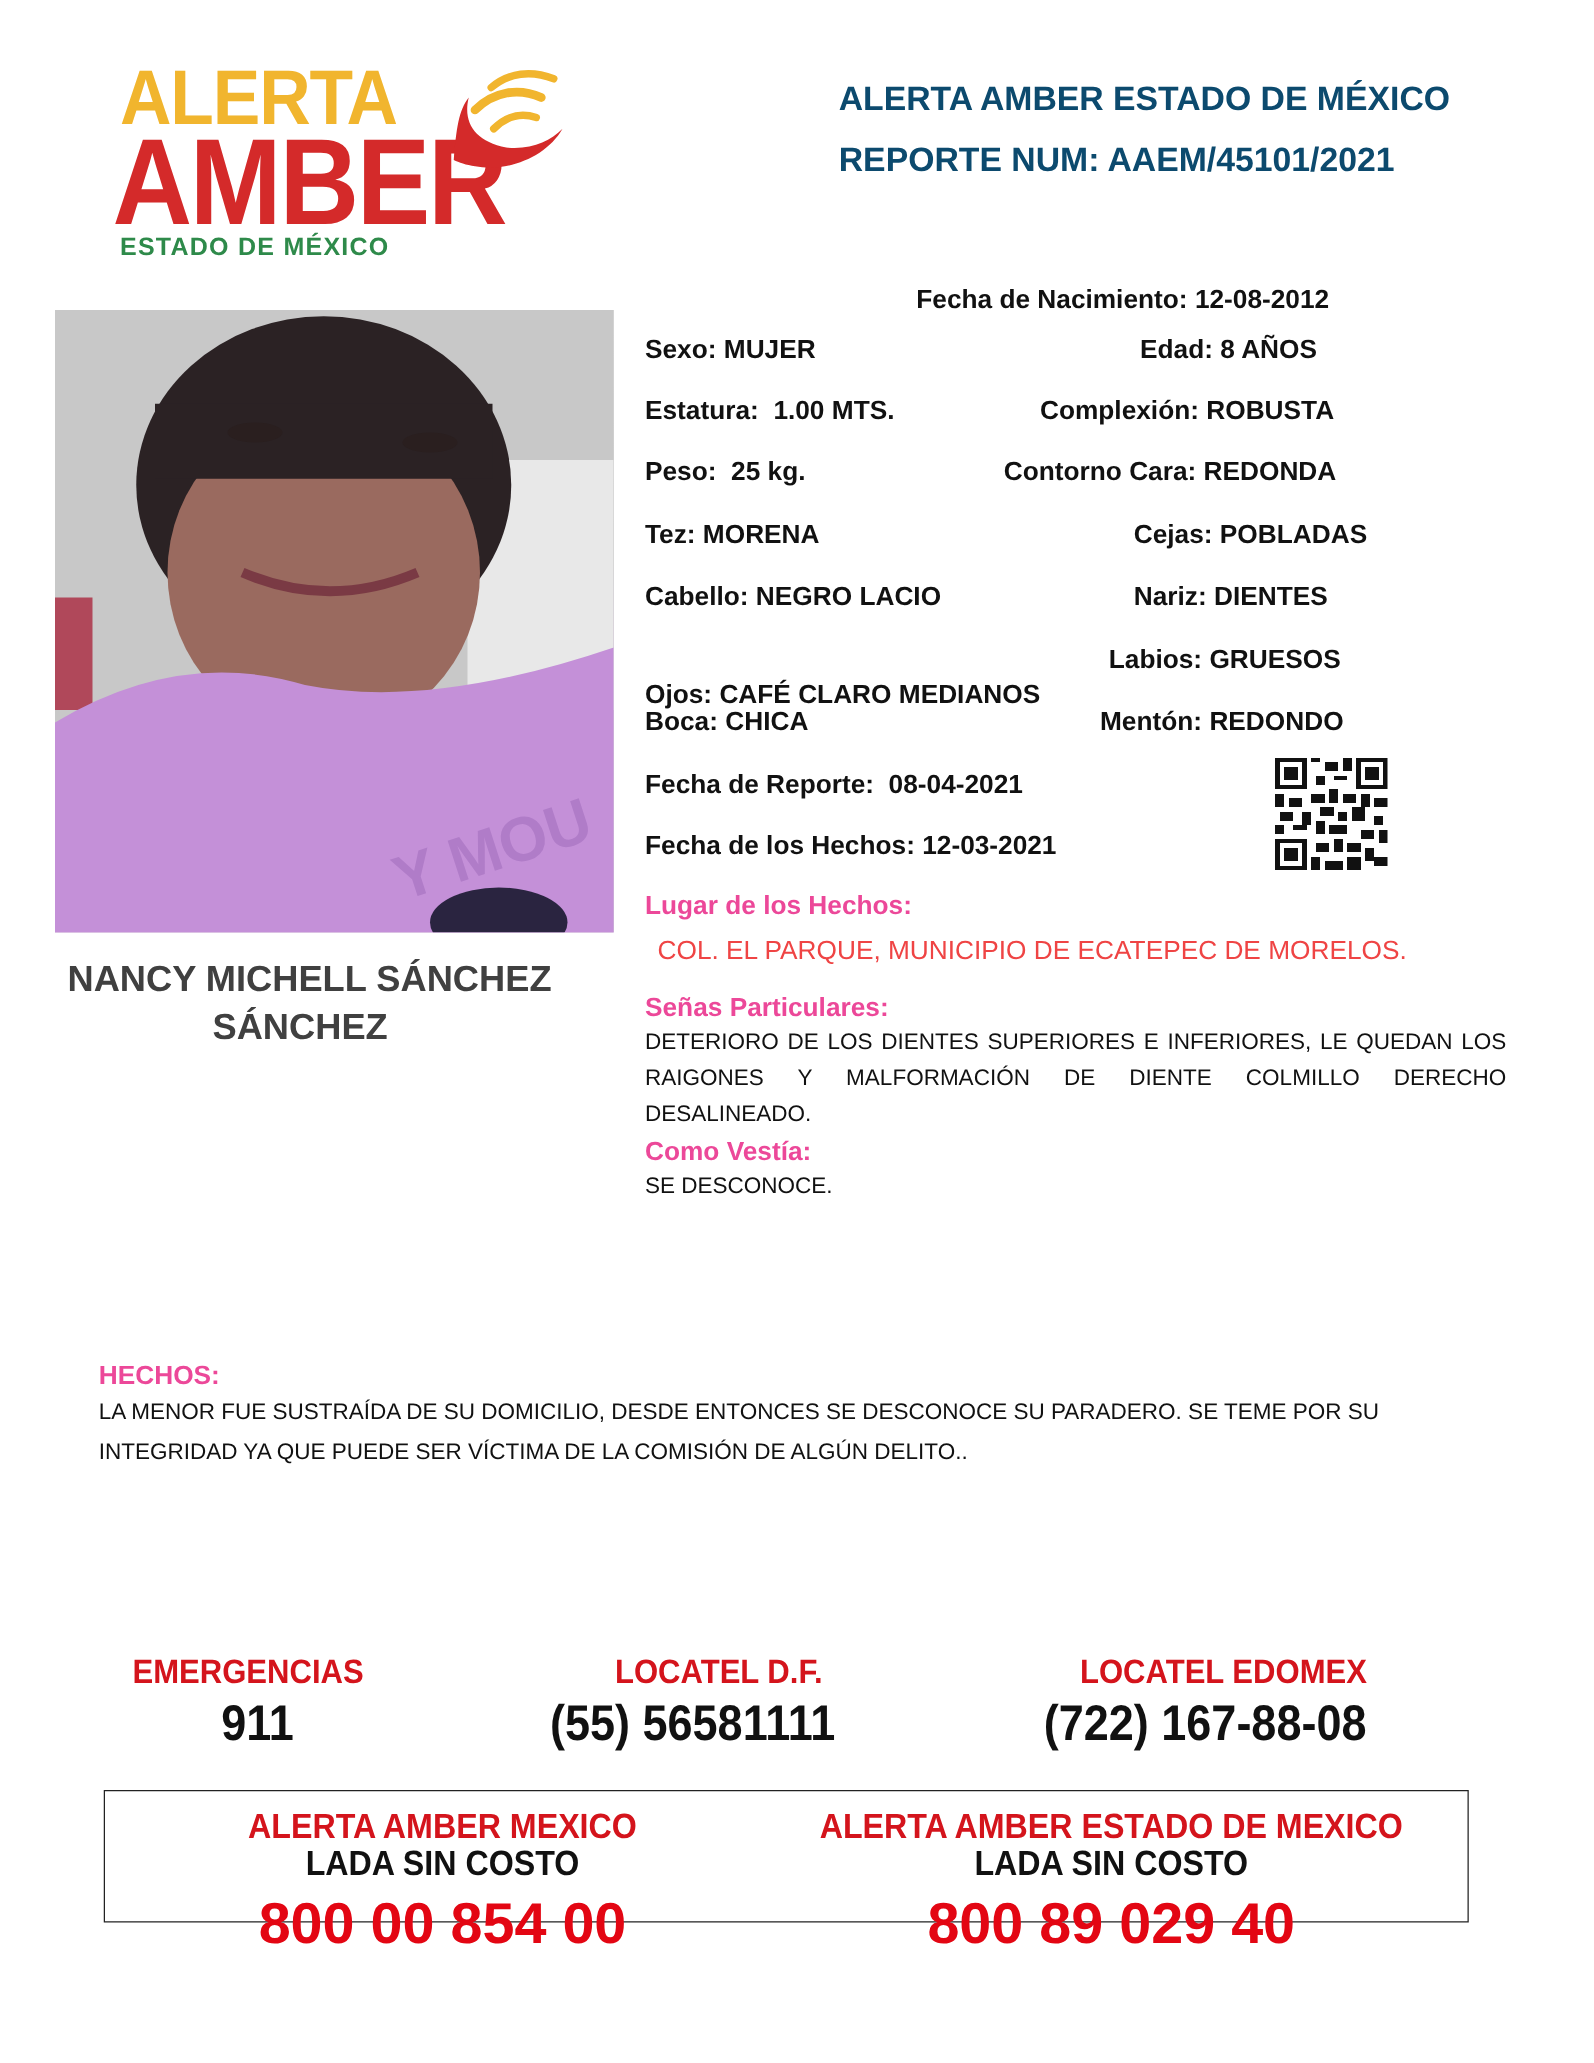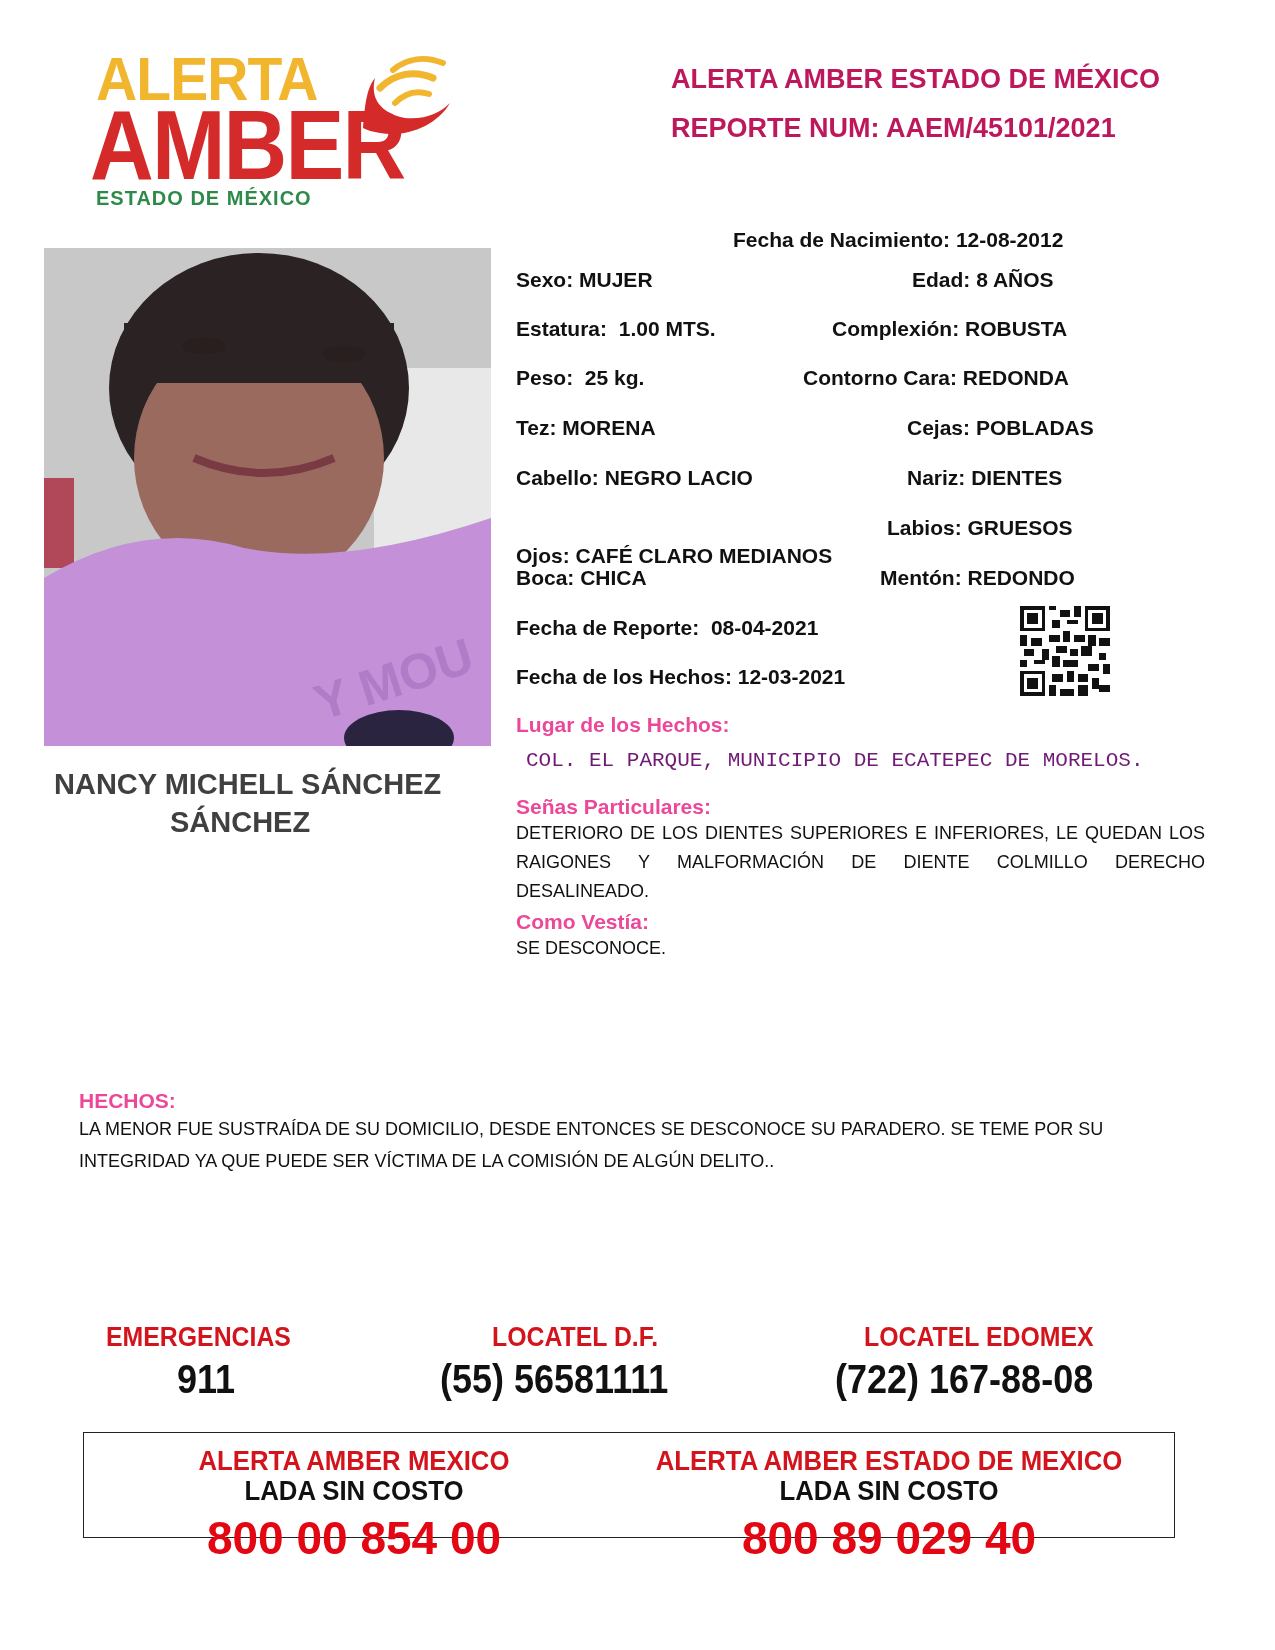--- a/index.html
+++ b/index.html
@@ -10,21 +10,21 @@
   
   #logo { left: 90px; top: 48px; width: 340px; height: 170px; }
   .logo-alerta { position: absolute; left: 6px; top: 0px; font-family: "Liberation Sans", sans-serif;
     font-weight: bold; font-size: 62px; color: #f1b52e; letter-spacing: -1px; transform: scaleX(0.92); transform-origin: left; line-height: 1; }
   .logo-amber { position: absolute; left: 0px; top: 48px; font-weight: bold; font-size: 98px; color: #d42a2a;
     letter-spacing: -2px; transform: scaleX(0.9); transform-origin: left; line-height: 1; }
   .logo-estado { position: absolute; left: 6px; top: 140px; font-weight: bold; font-size: 20px; color: #2e8a4a; letter-spacing: 1px; line-height: 1; }
   .logo-horn { position: absolute; left: 255px; top: 0px; width: 110px; height: 110px; }
 
   
-  .hdr { left: 671px; font-weight: bold; font-size: 27px; color: #be185d; white-space: nowrap; }
+  .hdr { left: 671px; font-weight: bold; font-size: 27px; color: #0c4a6e; white-space: nowrap; }
   #hdr1 { top: 64px; }
   #hdr2 { top: 113px; }
 
   
   #photo { left: 44px; top: 248px; width: 447px; height: 498px; overflow: hidden;
     background: linear-gradient(180deg, #cfcfcf 0%, #bdbdbd 40%, #c9a5d8 60%, #c594d6 100%); }
 
   
   .name { color: #404040; font-weight: bold; font-size: 29px; white-space: nowrap; }
   #name1 { left: 54px; top: 768px; }
@@ -206,21 +206,21 @@
       <rect x="16" y="19" width="3" height="2"></rect>
     <rect x="20" y="20" width="2" height="3"></rect>
       <rect x="8" y="22" width="2" height="3"></rect>
       <rect x="11" y="23" width="4" height="2"></rect>
     <rect x="16" y="22" width="3" height="3"></rect>
       <rect x="22" y="22" width="3" height="2"></rect>
   </g>
 </svg>
 
 <div class="sect-title" style="left:516px; top:713px;">Lugar de los Hechos:</div>
-<div class="abs" style="left:526px; top:749px; font-size:21px; color:#701a75; white-space:nowrap;font-family:Liberation Mono, monospace;">COL. EL PARQUE, MUNICIPIO DE ECATEPEC DE MORELOS.</div>
+<div class="abs" style="left:526px; top:749px; font-size:21px; color:#ef4444; white-space:nowrap;">COL. EL PARQUE, MUNICIPIO DE ECATEPEC DE MORELOS.</div>
 
 <div class="sect-title" style="left:516px; top:795px;">Señas Particulares:</div>
 <div class="body-text" style="left:516px; top:819px; width:689px;">DETERIORO DE LOS DIENTES SUPERIORES E INFERIORES, LE QUEDAN LOS RAIGONES Y MALFORMACIÓN DE DIENTE COLMILLO DERECHO DESALINEADO.</div>
 
 <div class="sect-title" style="left:516px; top:910px;">Como Vestía:</div>
 <div class="body-text" style="left:516px; top:934px;">SE DESCONOCE.</div>
 
 <div class="sect-title" style="left:79px; top:1089px;">HECHOS:</div>
 <div class="body-text" style="left:79px; top:1113px; width:1100px; line-height:32px; text-align:left;">LA MENOR FUE SUSTRAÍDA DE SU DOMICILIO, DESDE ENTONCES SE DESCONOCE SU PARADERO. SE TEME POR SU INTEGRIDAD YA QUE PUEDE SER VÍCTIMA DE LA COMISIÓN DE ALGÚN DELITO..</div>
 

